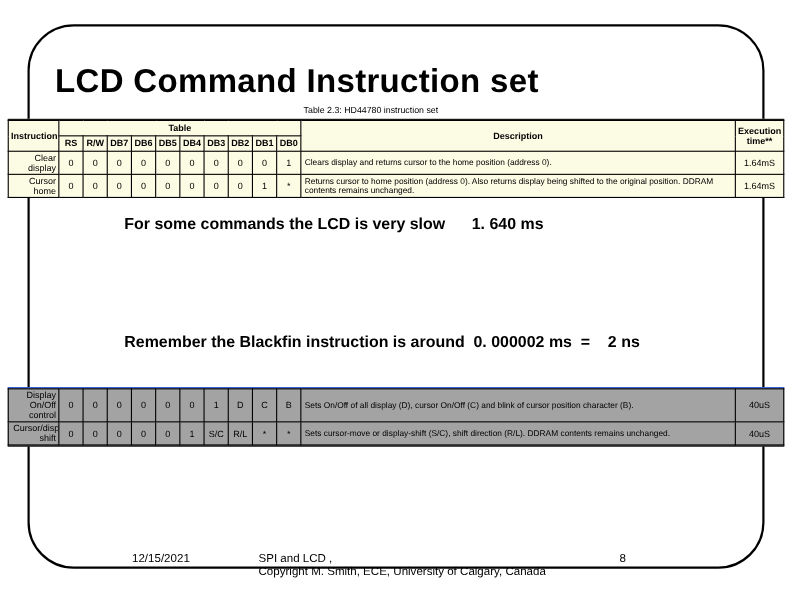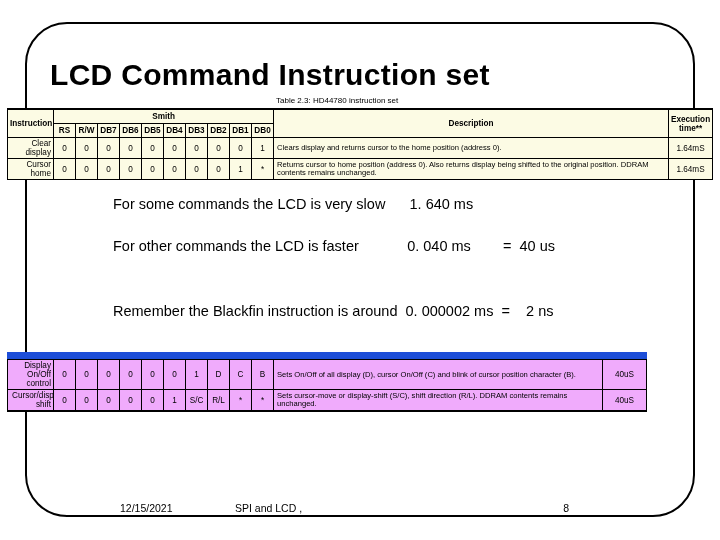--- a/index.html
+++ b/index.html
@@ -21,38 +21,38 @@
     position: absolute; left: 276px; top: 96px; font-size: 8px; color: #000;
   }
 
   
   .tbl-top {
     position: absolute; left: 7px; top: 108px; width: 706px;
     background: #fcfbe4; border-top: 1px solid #000; border-bottom: 0;
     font-size: 8.2px;
   }
   .tbl-bot {
-    position: absolute; left: 7px; top: 352px; width: 640px;
-    background: #f0abfc; border-top: 7px solid #1d4ed8; border-bottom: 1px solid #000;
+    position: absolute; left: 7px; top: 352px; width: 706px;
+    background: #a3a3a3; border-top: 1px solid #1d4ed8; border-bottom: 1px solid #000;
     font-size: 8.2px;
   }
   table { border-collapse: collapse; width: 100%; table-layout: fixed; }
   th, td { border: 1px solid #000; padding: 1px 2px; vertical-align: middle; text-align: center; overflow: hidden; }
   th { font-weight: bold; }
   .wInstr { width: 46px; text-align: center; padding-left: 4px; }
   .wBit { width: 22px; }
   .wDesc { width: auto; text-align: left; padding-left: 4px; }
   .wExec { width: 44px; }
   td.desc { text-align: left; font-size: 7.6px; line-height: 1.05; padding: 1px 3px; margin-left: 26px; }
   td.instr { text-align: right; padding-left: 4px; }
   tr.hdr th { font-size: 8.2px; padding: 2px 2px; }
 
   .body-text {
     position: absolute; left: 113px; font-size: 14.5px; font-family: Arial, sans-serif;
-    color: #000; white-space: pre;
+    color: #000; white-space: pre; font-weight: bold;
   }
   .line1 { top: 196px; }
   .line2 { top: 238px; }
   .line3 { top: 280px; margin-top: 23px; }
 
   .footer {
     position: absolute; left: 0; top: 500px; width: 677px; height: 34px;
     font-size: 10.5px; color: #000;
   }
   .f-date { position: absolute; left: 120px; top: 2px; }
@@ -81,21 +81,21 @@
           <col class="wBit">
           <col class="wBit">
           <col class="wBit">
           <col class="wBit">
           <col class="wDesc">
           <col class="wExec">
       </colgroup>
       <tbody>
           <tr class="hdr">
         <th rowspan="2" class="wInstr">Instruction</th>
-        <th colspan="10">Smith</th>
+        <th colspan="10">Table</th>
         <th rowspan="2">Description</th>
         <th rowspan="2">Execution time**</th>
       </tr>
       <tr class="hdr">
         <th>RS</th>
         <th>R/W</th>
         <th>DB7</th>
         <th>DB6</th>
         <th>DB5</th>
         <th>DB4</th>
@@ -132,21 +132,20 @@
         <td>1</td>
         <td>*</td>
         <td class="desc">Returns cursor to home position (address 0). Also returns display being shifted to the original position. DDRAM contents remains unchanged.</td>
         <td>1.64mS</td>
       </tr>
     </tbody>
       </table>
   </div>
 
   <div class="body-text line1">For some commands the LCD is very slow      1. 640 ms</div>
-  <div class="body-text line2">For other commands the LCD is faster            0. 040 ms        =  40 us</div>
   <div class="body-text line3">Remember the Blackfin instruction is around  0. 000002 ms  =    2 ns</div>
 
   <div class="tbl-bot">
     <table>
       <colgroup>
         <col class="wInstr">
           <col class="wBit">
           <col class="wBit">
           <col class="wBit">
           <col class="wBit">
@@ -191,16 +190,17 @@
         <td>40uS</td>
       </tr>
     </tbody>
       </table>
   </div>
 
   <div class="footer">
     <div class="f-date">12/15/2021</div>
     <div class="f-mid">
       <span>SPI and LCD                              ,</span><br>
+      <span>Copyright M. Smith, ECE, University of Calgary, Canada</span>
     </div>
     <div class="f-page">8</div>
   </div>
 </div>
 
 </body></html>

